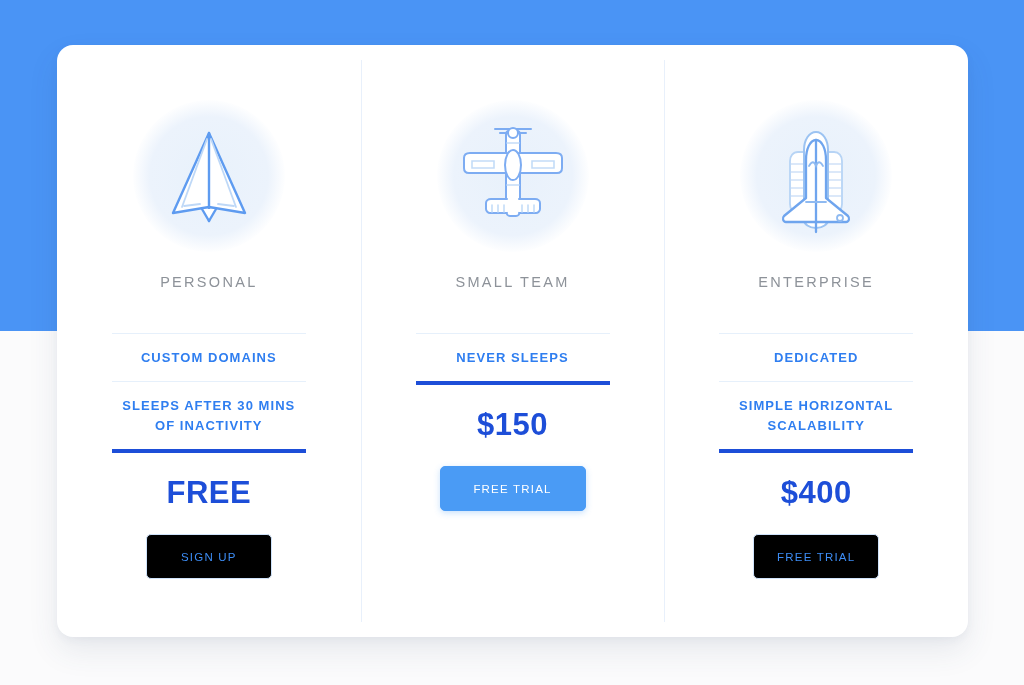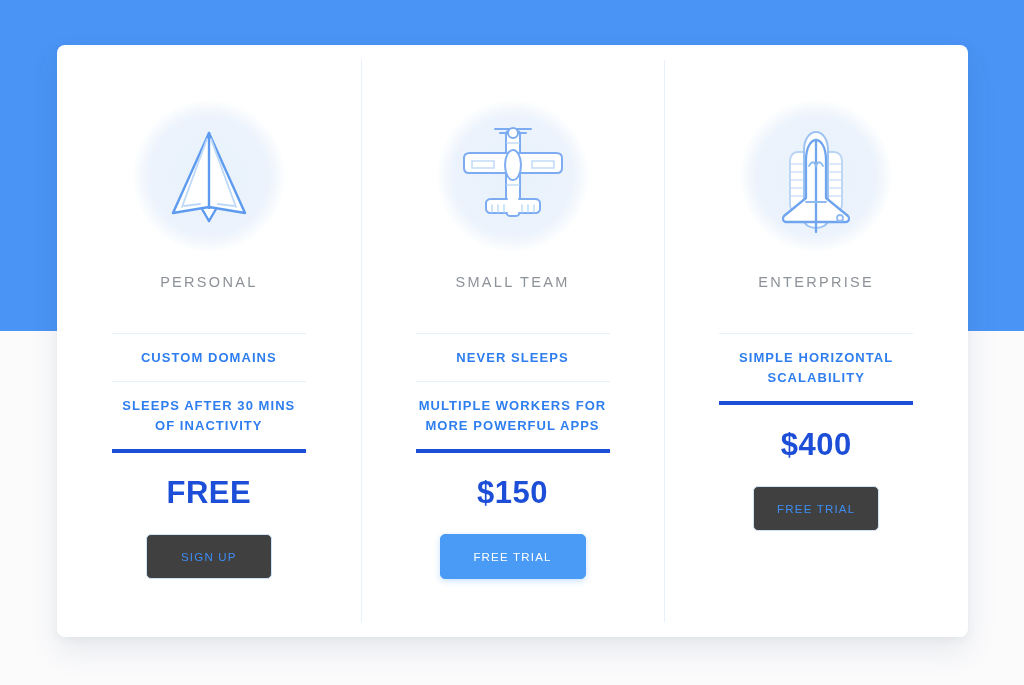--- a/index.html
+++ b/index.html
@@ -39,21 +39,21 @@
   }
 
   
   .card {
     position: absolute;
     left: 57px;
     top: 45px;
     width: 911px;
     height: 592px;
     background: #ffffff;
-    border-radius: 8px;
+    border-radius: 16px;
     box-shadow: 0 14px 30px rgba(60, 80, 110, 0.10),
                 0 3px 8px rgba(60, 80, 110, 0.05);
     display: flex;
     flex-direction: row;
   }
 
   .plan {
     position: relative;
     flex: 1 1 0;
     display: flex;
@@ -148,21 +148,21 @@
     align-items: center;
     justify-content: center;
     font-size: 11.5px;
     letter-spacing: 1.2px;
     font-weight: 400;
     text-transform: uppercase;
     cursor: pointer;
     box-sizing: border-box;
   }
   .cta.outline {
-    background: #404040;
+    background: #000000;
     border: 1px solid #cfe3fb;
     color: #3d8df5;
   }
   .cta.filled {
     background: #4a9bf5;
     border: 1px solid #4a9bf5;
     color: #ffffff;
     width: 146px;
     box-shadow: 0 2px 6px rgba(74, 155, 245, 0.30);
   }
@@ -227,21 +227,20 @@
             <path d="M78 92 v7"></path>
             <path d="M84 92 v7"></path>
             <path d="M57 30 h12"></path>
             <path d="M57 72 h12"></path>
           </g>
         </svg>
       </div>
       <div class="plan-name">SMALL TEAM</div>
       <div class="features">
         <div class="feature">NEVER SLEEPS</div>
-        <div class="feature">MULTIPLE WORKERS FOR MORE POWERFUL APPS</div>
       </div>
       <div class="price">$150</div>
       <div class="cta filled">FREE TRIAL</div>
     </div>
 
     <div class="plan">
       <div class="icon-wrap">
         <div class="halo"></div>
         <svg width="124" height="124" viewBox="0 0 124 124" fill="none">
           <g stroke="#b7d4f5" stroke-width="1.8" stroke-linejoin="round" fill="#ffffff">
@@ -261,20 +260,21 @@
           </g>
           <g stroke="#8fbaf1" stroke-width="1.8" stroke-linecap="round" fill="none">
             <path d="M55 52 c3-5 5-5 7 0 c2-5 4-5 7 0"></path>
             <path d="M52 88 h20"></path>
             <circle cx="86" cy="104" r="3"></circle>
           </g>
         </svg>
       </div>
       <div class="plan-name">ENTERPRISE</div>
       <div class="features">
+        <div class="feature">DEDICATED</div>
         <div class="feature">SIMPLE HORIZONTAL SCALABILITY</div>
       </div>
       <div class="price">$400</div>
       <div class="cta outline">FREE TRIAL</div>
     </div>
 
   </div>
 </div>
 
 </body></html>

